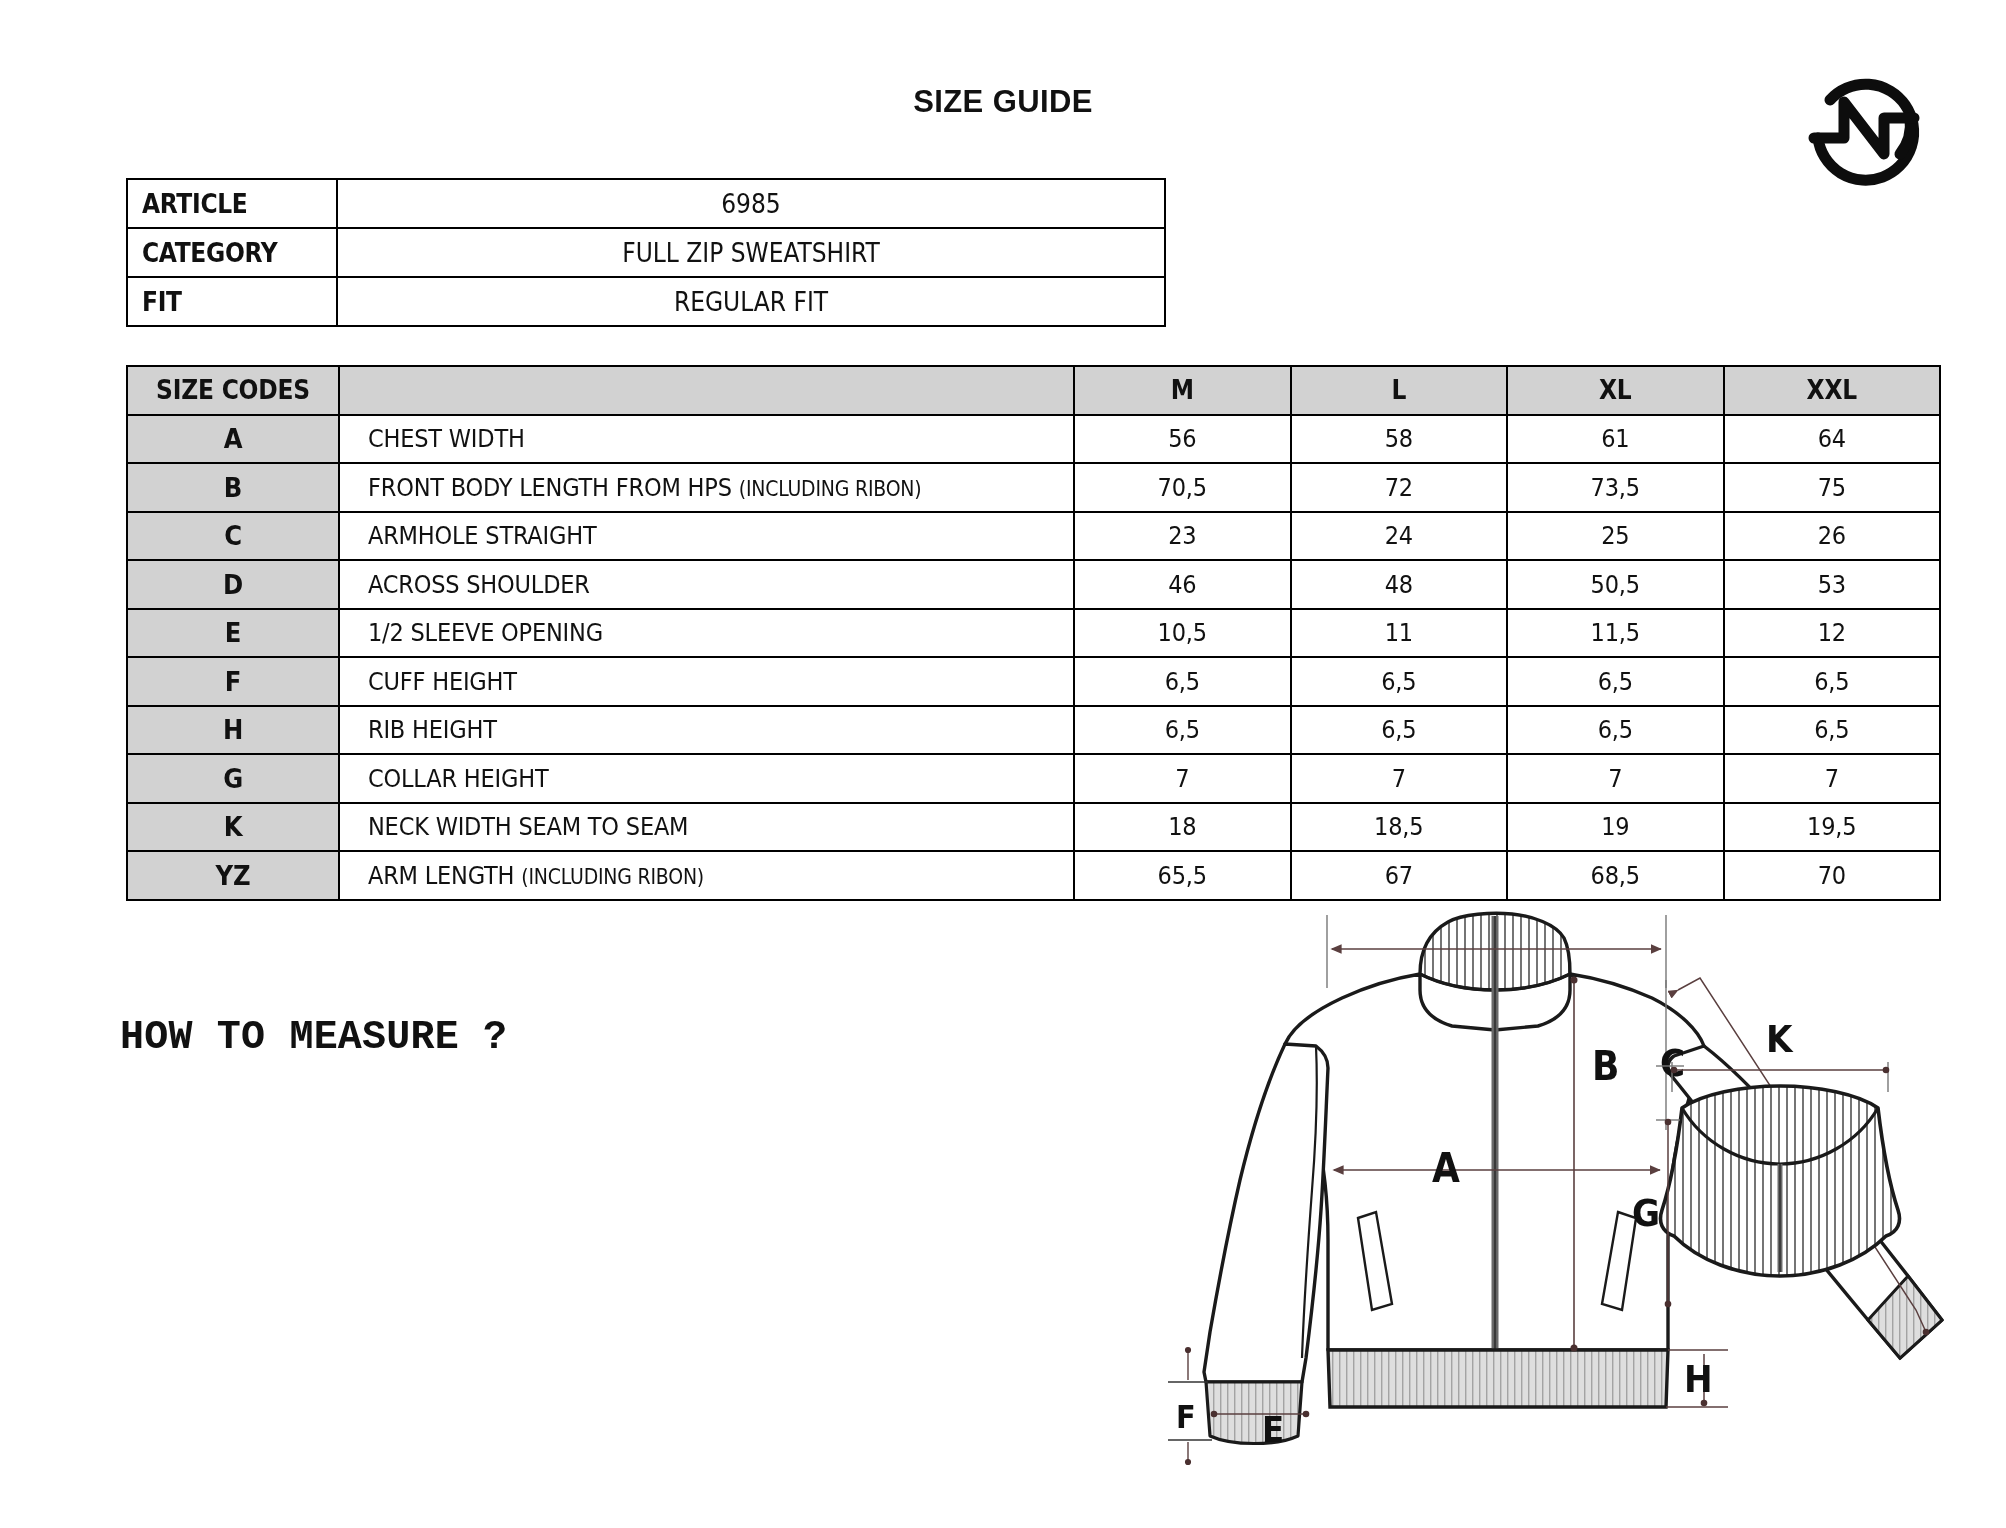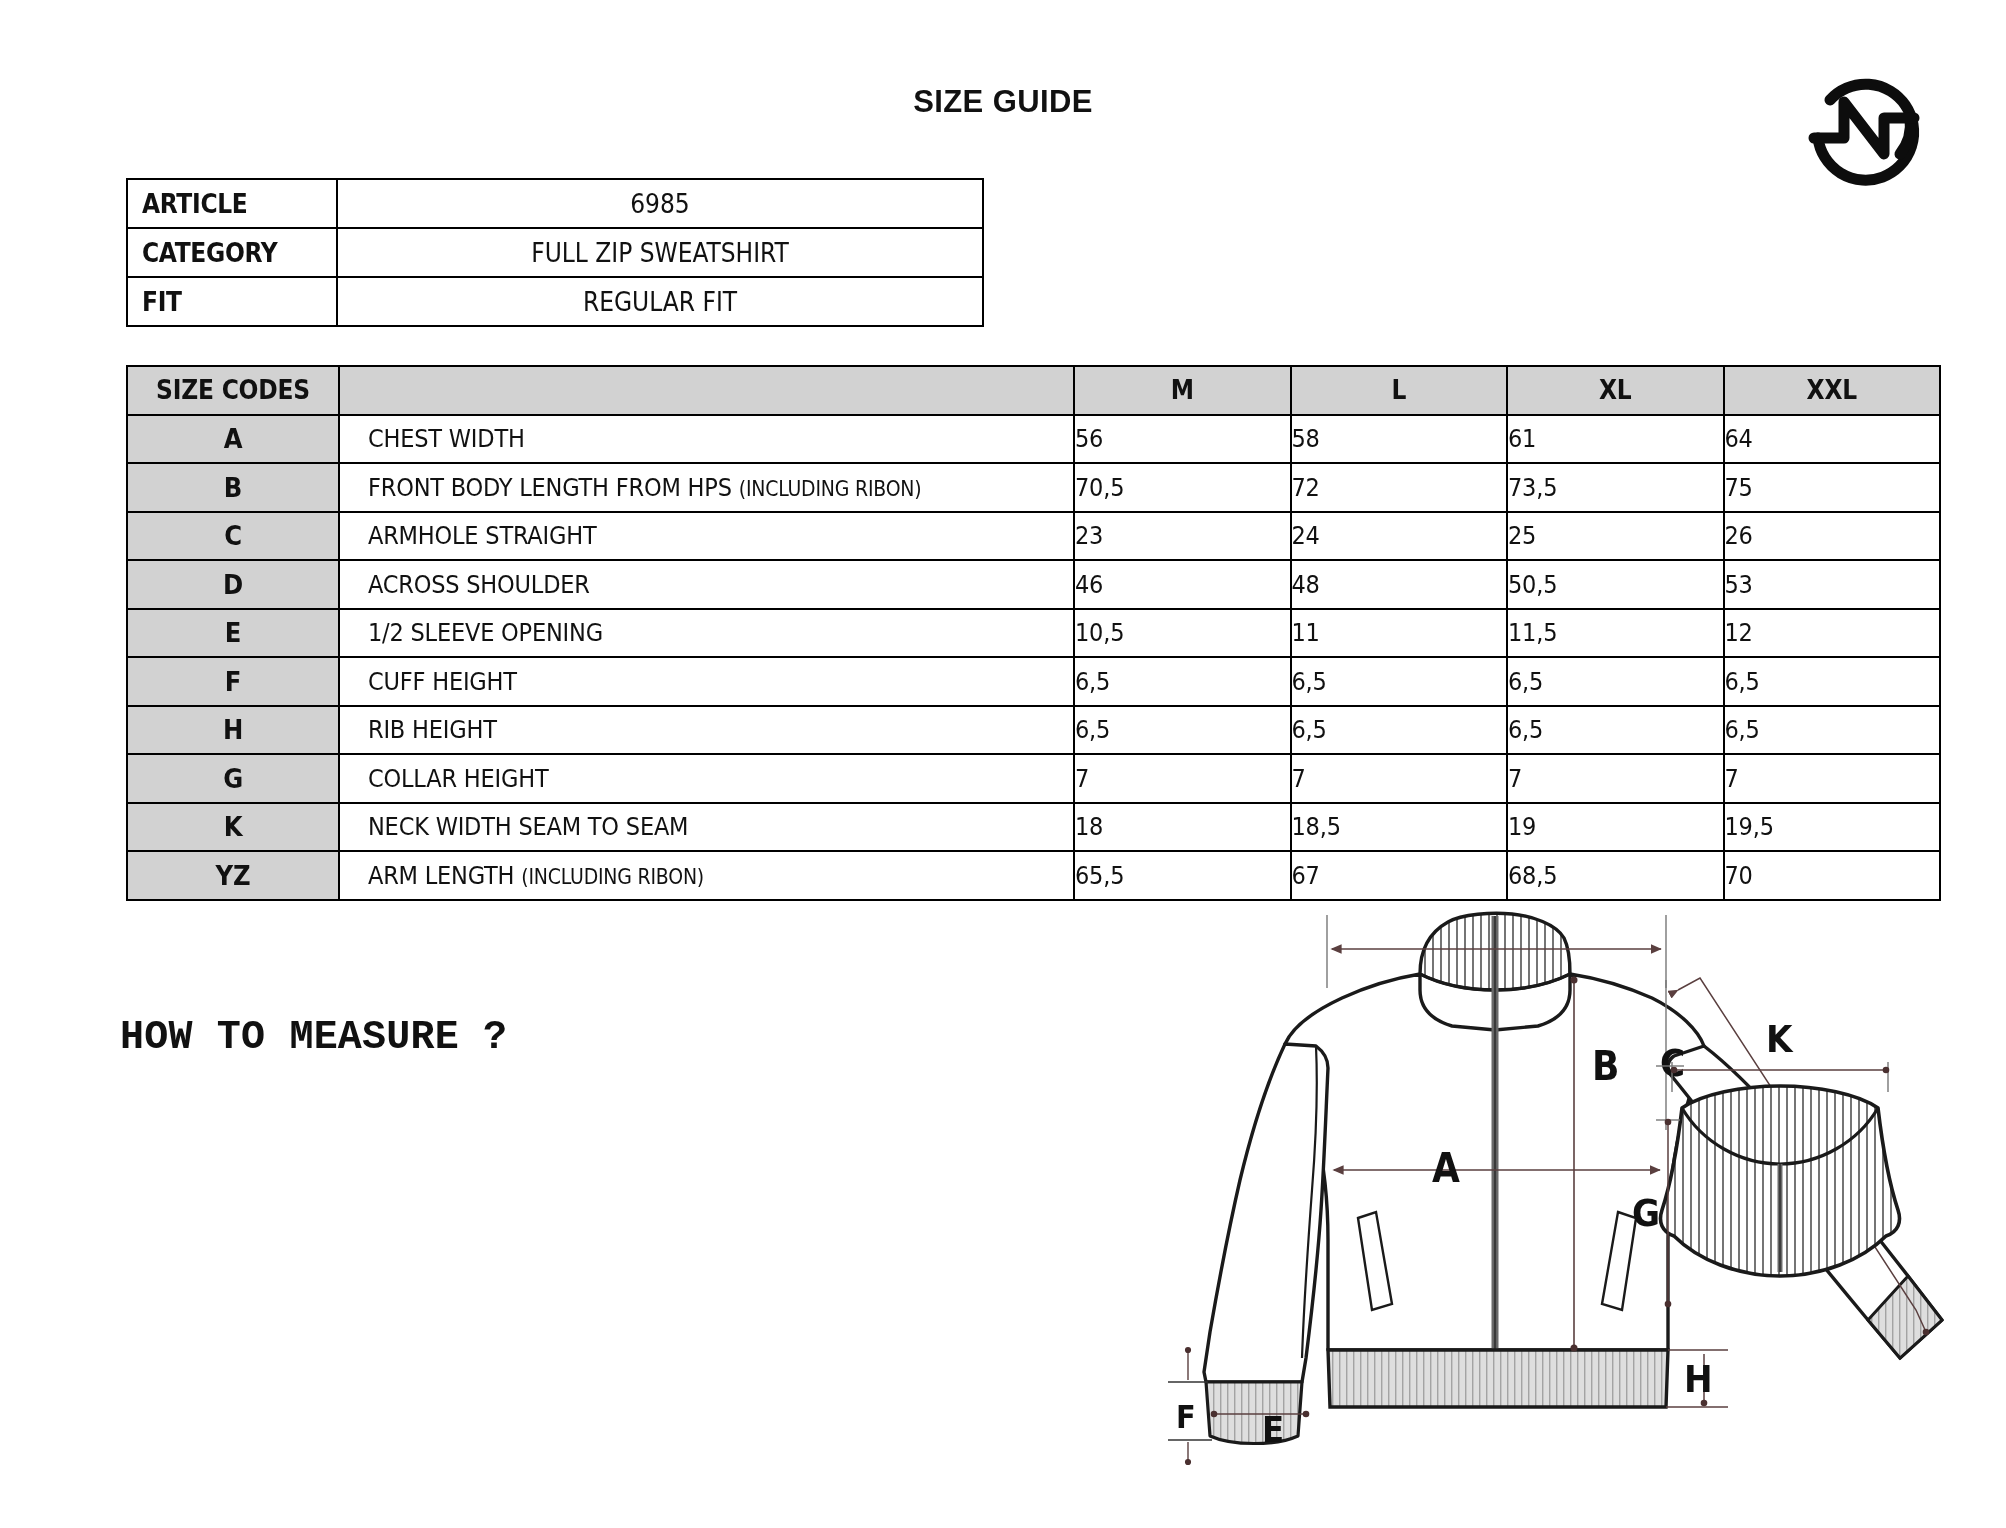--- a/index.html
+++ b/index.html
@@ -30,21 +30,21 @@
   .brand-logo {
     position: absolute;
     left: 1800px; top: 62px;
     width: 128px; height: 128px;
   }
 
   
   .info-table {
     position: absolute;
     left: 126px; top: 178px;
-    width: 858px;
+    width: 1040px;
     border-collapse: collapse;
     table-layout: fixed;
   }
   .info-table td {
     border: 2.5px solid #000;
     height: 49px;
     font-size: 26px;
     padding: 0 14px;
     font-family: "DejaVu Sans Condensed", "Liberation Sans Narrow", "Liberation Sans", sans-serif;
   }
@@ -98,21 +98,21 @@
   }
   .size-table td.desc-cell {
     text-align: left;
     padding-left: 28px;
     white-space: nowrap;
   }
   .size-table td.desc-cell .sub {
     font-size: 21px;
   }
   .size-table td.num-cell {
-    text-align: left;
+    text-align: center;
   }
 
   
   .how-to-measure {
     position: absolute;
     left: 120px; top: 1015px;
     font-size: 40px;
     font-weight: bold;
     letter-spacing: 0.2px;
     font-family: Liberation Mono, monospace;

